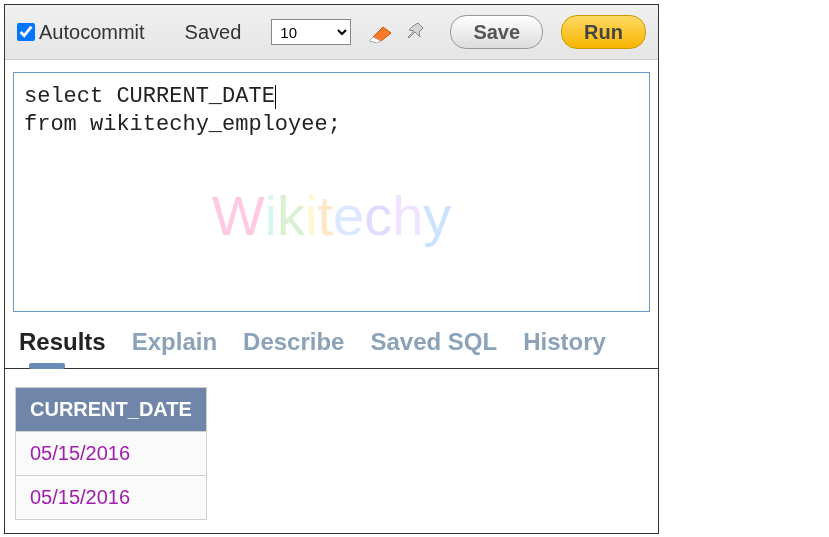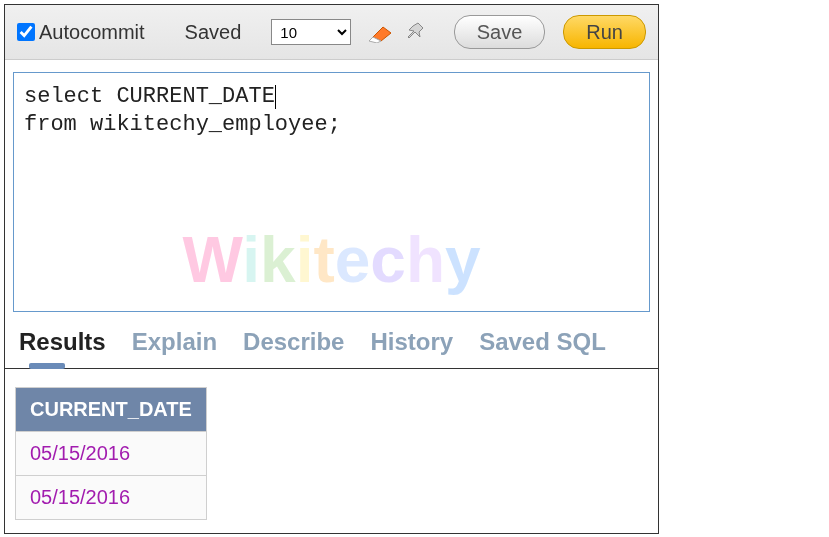--- a/index.html
+++ b/index.html
@@ -67,21 +67,21 @@
       width: 26px;
       height: 26px;
       display: inline-flex;
       align-items: center;
       justify-content: center;
     }
     .btn {
       border-radius: 16px;
       padding: 4px 22px;
       font-size: 20px;
-      font-weight: normal;
+      font-weight: bold;
       cursor: pointer;
       border: 1px solid #999;
       height: 34px;
     }
     .btn-save {
       background: linear-gradient(#ffffff, #dcdcdc);
       color: #555;
       margin-left: auto;
     }
     .btn-run {
@@ -109,26 +109,25 @@
       width: 1px;
       height: 24px;
       background: #000;
       vertical-align: text-bottom;
     }
     .watermark {
       position: absolute;
       left: 50%;
       top: 60%;
       transform: translate(-50%, -50%);
-      font-size: 64px;
-      font-weight: bold;
+      font-size: 56px;
+      font-weight: normal;
       opacity: 0.3;
       pointer-events: none;
       font-family: "Comic Sans MS", cursive, sans-serif;
-      margin-top: 44px;
     }
     .watermark span:nth-child(1){color:#ff4fa3}
     .watermark span:nth-child(2){color:#7ee0d2}
     .watermark span:nth-child(3){color:#8ad16f}
     .watermark span:nth-child(4){color:#ffe86b}
     .watermark span:nth-child(5){color:#ffb347}
     .watermark span:nth-child(6){color:#8ab4ff}
     .watermark span:nth-child(7){color:#a58cff}
     .watermark span:nth-child(8){color:#cfa6ff}
     .watermark span:nth-child(9){color:#5aa3ff}
@@ -214,22 +213,22 @@
 
   <div class="editor"><span>select CURRENT_DATE</span><span class="cursor"></span>
 <span>from wikitechy_employee;</span>
     <div class="watermark"><span>W</span><span>i</span><span>k</span><span>i</span><span>t</span><span>e</span><span>c</span><span>h</span><span>y</span></div>
   </div>
 
   <div class="tabs">
     <div class="tab active">Results</div>
     <div class="tab">Explain</div>
     <div class="tab">Describe</div>
+    <div class="tab">Saved SQL</div>
     <div class="tab">History</div>
-    <div class="tab">Saved SQL</div>
   </div>
 
   <div class="results-area">
     <table class="result">
       <thead>
         <tr>
           <th>CURRENT_DATE</th>
         </tr>
       </thead>
       <tbody>

